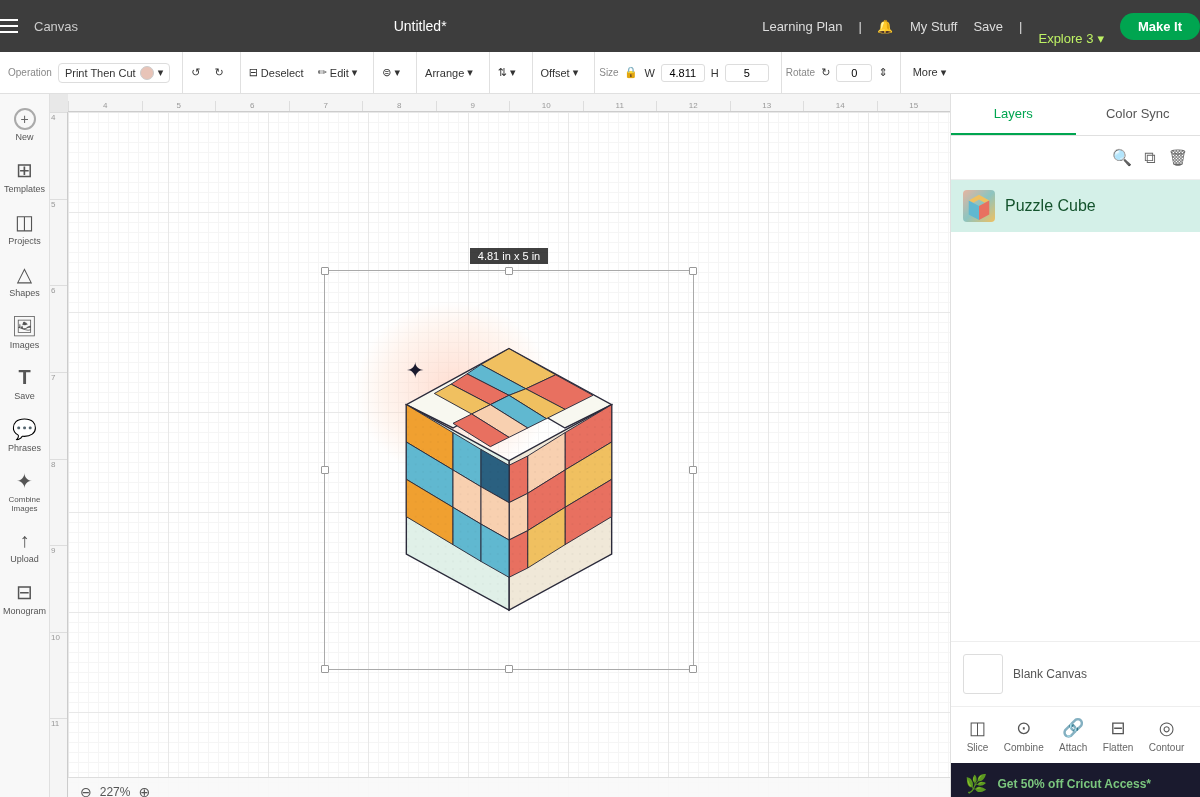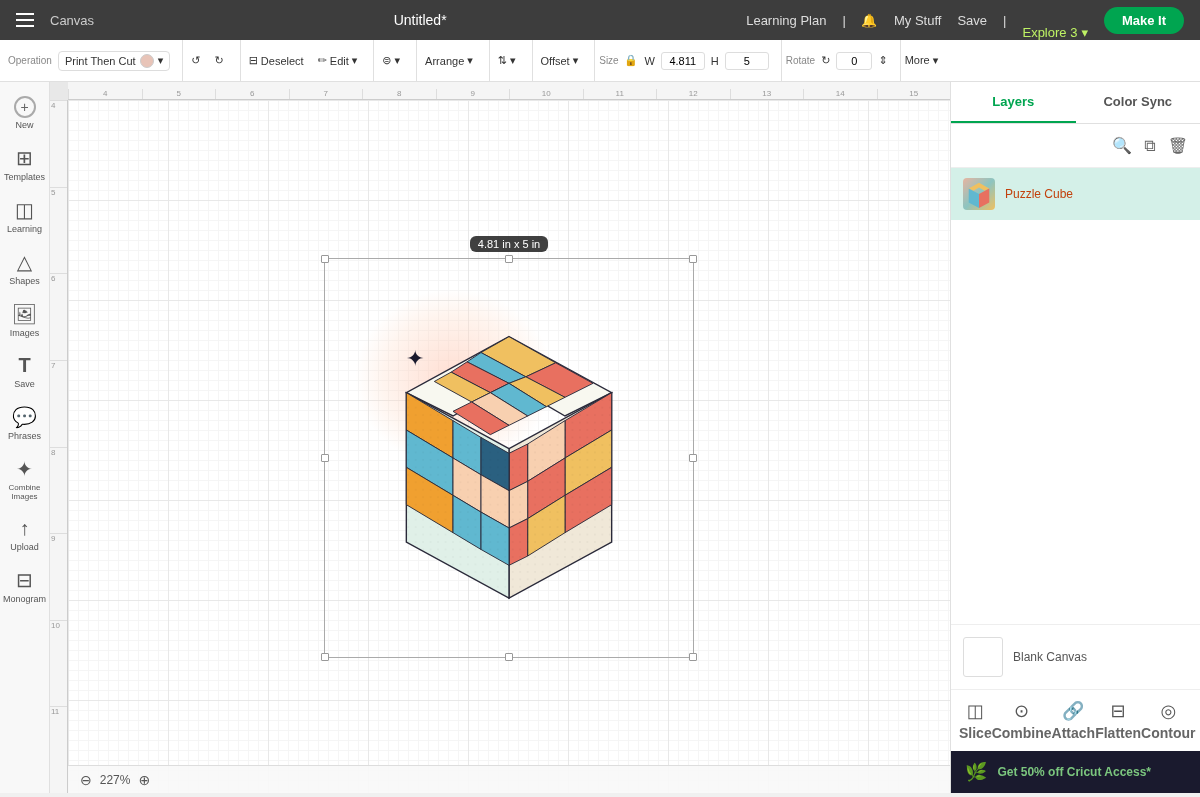--- a/index.html
+++ b/index.html
@@ -1,37 +1,37 @@
 <!DOCTYPE html>
 <html><head>
   <meta charset="utf-8">
   <style>
     * { box-sizing: border-box; margin: 0; padding: 0; }
     body { font-family: -apple-system, BlinkMacSystemFont, 'Segoe UI', sans-serif; background: #f0f0f0; overflow: hidden; width: 1200px; height: 797px; }
 
     
     .top-nav {
-      display: flex; align-items: center; background: #3d3d3d; height: 40px;
-      padding: 0 16px; gap: 16px; color: white;
+      display: flex; align-items: center; background: #3d3d3d; height: 52px;
+      padding: 0 0; gap: 16px; color: white;
     }
     .top-nav .menu-icon { cursor: pointer; display: flex; flex-direction: column; gap: 4px; }
     .top-nav .menu-icon span { display: block; width: 18px; height: 2px; background: white; }
     .top-nav .canvas-label { font-size: 13px; color: #ccc; }
     .top-nav .title { flex: 1; text-align: center; font-size: 14px; color: white; }
     .top-nav .right-actions { display: flex; align-items: center; gap: 16px; font-size: 13px; color: #ddd; }
     .top-nav .explore { display: flex; align-items: center; gap: 4px; color: #bef264; cursor: pointer; margin-top: 24px; }
     .top-nav .make-it { background: #00a550; color: white; border: none; border-radius: 20px; padding: 6px 18px; font-size: 13px; font-weight: 600; cursor: pointer; }
 
     
     .toolbar {
       display: flex; align-items: center; background: white; height: 42px;
       border-bottom: 1px solid #e0e0e0; padding: 0 8px; gap: 4px; font-size: 11px; color: #333;
     }
     .toolbar-group { display: flex; align-items: center; gap: 6px; border-right: 1px solid #e0e0e0; padding-right: 12px; height: 100%; }
-    .toolbar-group:last-child { border-right: none; }
+    .toolbar-group:last-child { border-right: none; margin-left: 8px; }
     .toolbar-label { color: #888; font-size: 10px; }
     .toolbar-btn { background: none; border: none; cursor: pointer; padding: 2px 4px; font-size: 11px; display: flex; align-items: center; gap: 3px; color: #333; }
     .op-select { display: flex; align-items: center; gap: 4px; border: 1px solid #ddd; border-radius: 4px; padding: 2px 6px; cursor: pointer; font-size: 11px; }
     .color-dot { width: 14px; height: 14px; border-radius: 50%; background: #e8c4b8; border: 1px solid #ccc; }
     .num-input { width: 44px; border: 1px solid #ddd; border-radius: 3px; padding: 2px 4px; font-size: 11px; text-align: center; }
     .rotate-input { width: 36px; border: 1px solid #ddd; border-radius: 3px; padding: 2px 4px; font-size: 11px; text-align: center; }
     .lock-icon { color: #666; }
     .more-btn { background: none; border: none; cursor: pointer; font-size: 11px; color: #333; display: flex; align-items: center; gap: 2px; }
 
     
@@ -82,21 +82,21 @@
       position: absolute; top: 18px; left: 18px; right: 0; bottom: 0;
       display: flex; align-items: center; justify-content: center;
     }
 
     .canvas-object-wrapper {
       position: relative;
       display: flex; flex-direction: column; align-items: center;
     }
     .size-label {
       background: rgba(0,0,0,0.75); color: white; font-size: 11px;
-      padding: 2px 8px; border-radius: 6px; margin-bottom: 6px;
+      padding: 2px 8px; border-radius: 0; margin-bottom: 6px;
       white-space: nowrap;
     }
     .canvas-object {
       position: relative;
       width: 370px; height: 400px;
       border: 1px solid #aaa;
     }
     
     .sel-handle {
       position: absolute; width: 8px; height: 8px; background: white; border: 1px solid #999;
@@ -130,59 +130,59 @@
     
     .right-panel {
       width: 250px; background: white; border-left: 1px solid #e0e0e0;
       display: flex; flex-direction: column;
     }
     .panel-tabs {
       display: flex; border-bottom: 1px solid #e0e0e0; height: 42px;
     }
     .panel-tab {
       flex: 1; display: flex; align-items: center; justify-content: center;
-      font-size: 13px; cursor: pointer; border-bottom: 2px solid transparent; color: #555; font-weight: bold;
+      font-size: 13px; cursor: pointer; border-bottom: 2px solid transparent; color: #555;
     }
     .panel-tab.active { color: #00a550; border-bottom: 2px solid #00a550; }
 
     .panel-icons {
       display: flex; align-items: center; justify-content: flex-end; gap: 4px;
       padding: 8px; border-bottom: 1px solid #eee;
     }
     .panel-icon-btn { background: none; border: none; cursor: pointer; color: #666; font-size: 16px; padding: 4px; border-radius: 3px; }
 
     .panel-content { flex: 1; padding: 0; overflow-y: auto; }
 
     .layer-item {
       display: flex; align-items: center; gap: 10px;
       padding: 10px 12px; cursor: pointer; background: #d4f0e8;
     }
     .layer-thumb {
       width: 32px; height: 32px; border-radius: 4px; overflow: hidden;
       background: linear-gradient(135deg, #e8b4a0, #8cc4c0, #f0c060);
       display: flex; align-items: center; justify-content: center; font-size: 14px;
     }
-    .layer-name { font-size: 12px; color: #c2410c; font-weight: 500; }
+    .layer-name { font-size: 16px; color: #14532d; font-weight: 500; }
 
     .blank-canvas-section {
       padding: 12px; border-top: 1px solid #eee; display: flex; align-items: center; gap: 10px;
     }
     .blank-canvas-thumb {
       width: 40px; height: 40px; border: 1px solid #ddd; border-radius: 3px; background: white;
     }
     .blank-canvas-label { font-size: 12px; color: #555; }
 
     
     .panel-bottom-tools {
       display: flex; align-items: center; justify-content: space-around;
       padding: 10px 8px; border-top: 1px solid #eee;
     }
     .panel-tool { display: flex; flex-direction: column; align-items: center; gap: 3px; cursor: pointer; color: #555; }
     .panel-tool .pt-icon { font-size: 18px; }
-    .panel-tool .pt-label { font-size: 14px; color: #666; font-weight: bold; }
+    .panel-tool .pt-label { font-size: 10px; color: #666; }
 
     
     .promo-banner {
       background: #1a1a2e; color: white; padding: 10px 14px;
       display: flex; align-items: center; gap: 10px; font-size: 12px;
     }
     .promo-icon { font-size: 18px; }
     .promo-text { flex: 1; }
     .promo-text strong { color: #7bc67e; }
 
@@ -306,21 +306,21 @@
     <div class="sidebar-item">
       <div style="width:22px;height:22px;border:2px solid #aaa;border-radius:50%;display:flex;align-items:center;justify-content:center;font-size:14px;color:#666;">+</div>
       <span class="si-label">New</span>
     </div>
     <div class="sidebar-item">
       <div style="font-size:20px;">⊞</div>
       <span class="si-label">Templates</span>
     </div>
     <div class="sidebar-item">
       <div style="font-size:20px;">◫</div>
-      <span class="si-label">Learning</span>
+      <span class="si-label">Projects</span>
     </div>
     <div class="sidebar-item">
       <div style="font-size:20px;">△</div>
       <span class="si-label">Shapes</span>
     </div>
     <div class="sidebar-item">
       <div style="font-size:20px;">🖼</div>
       <span class="si-label">Images</span>
     </div>
     <div class="sidebar-item">

